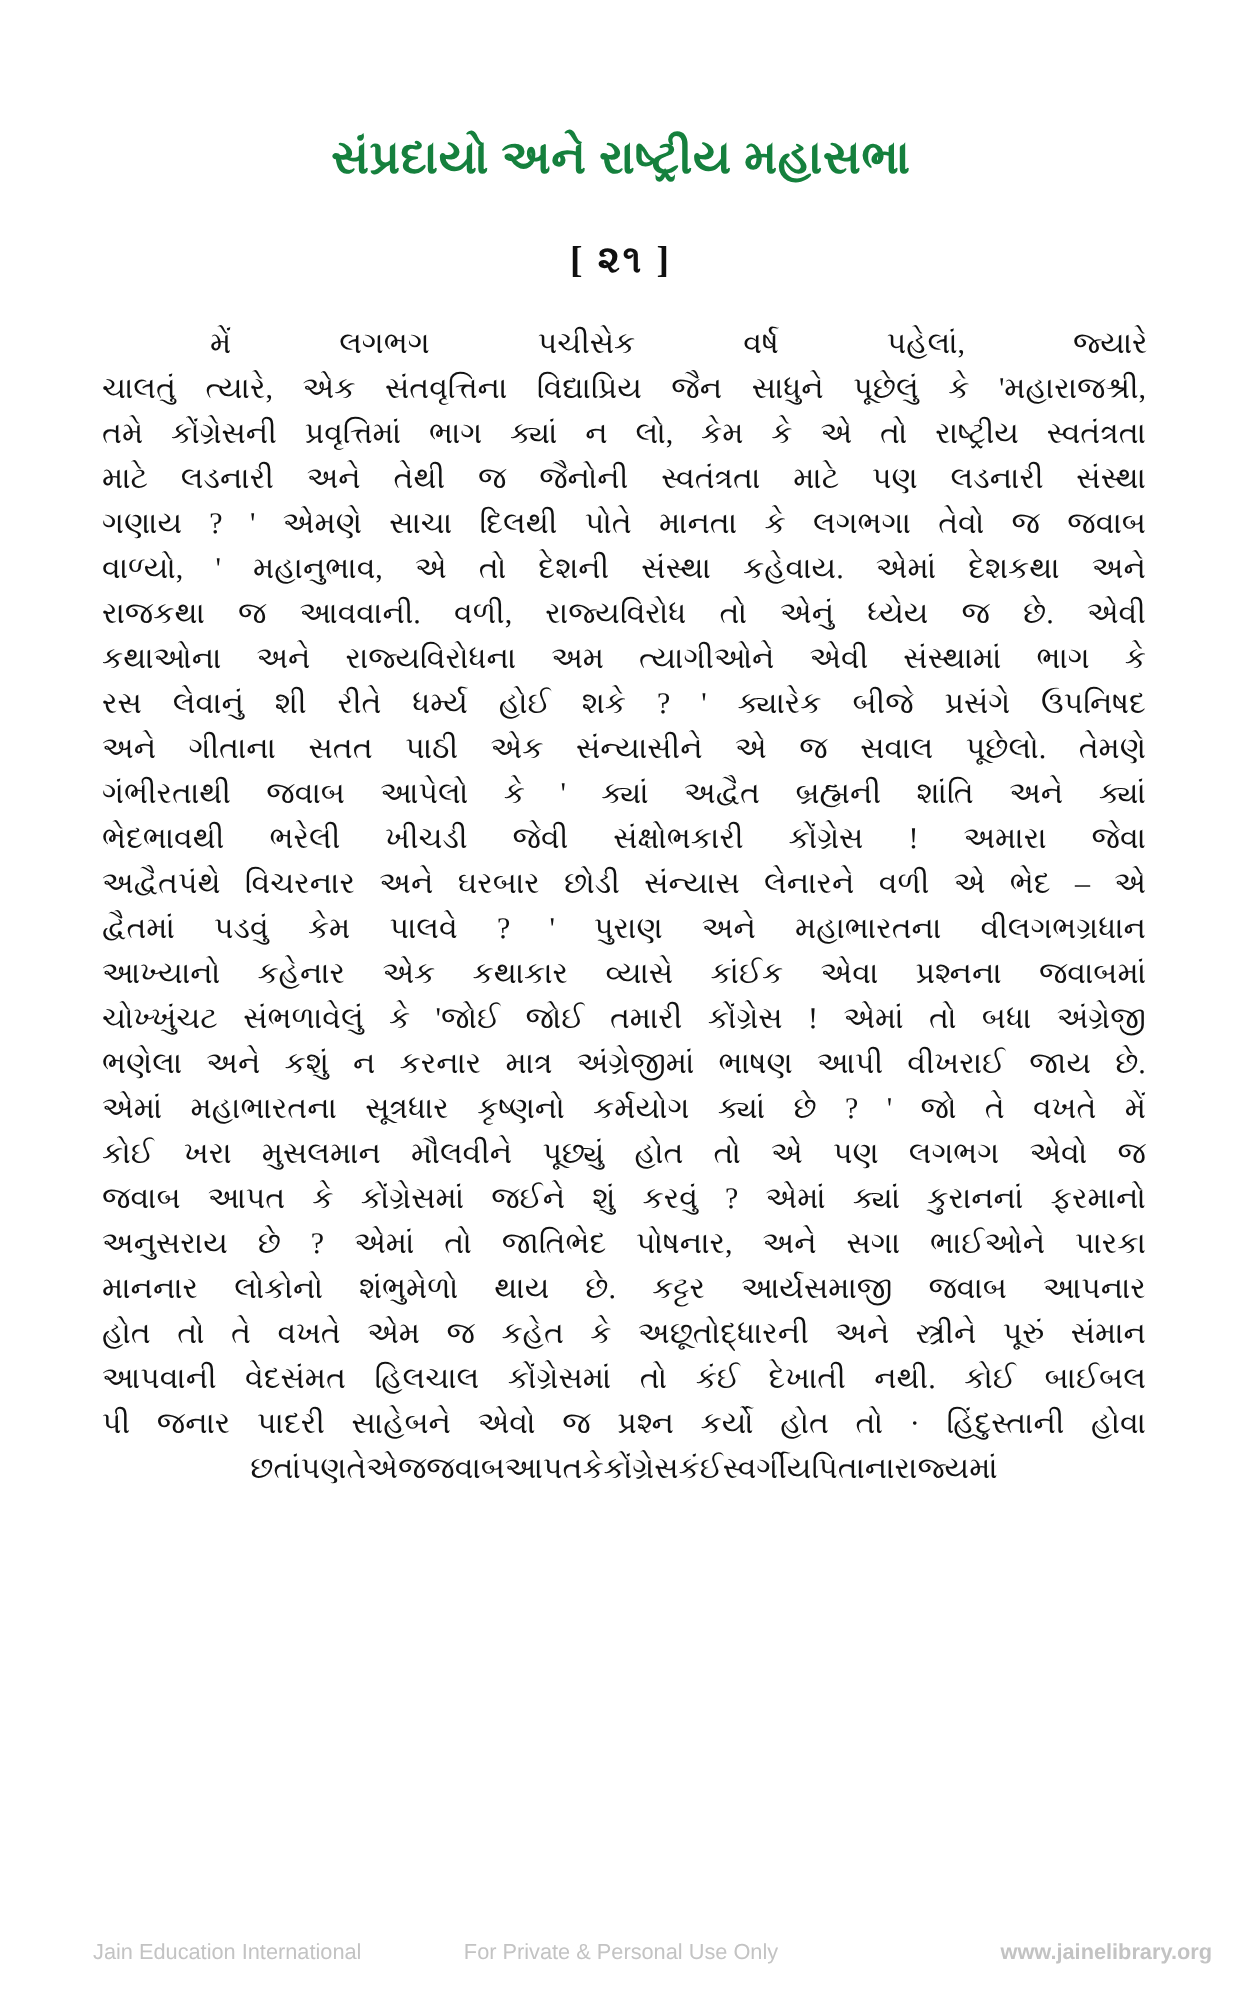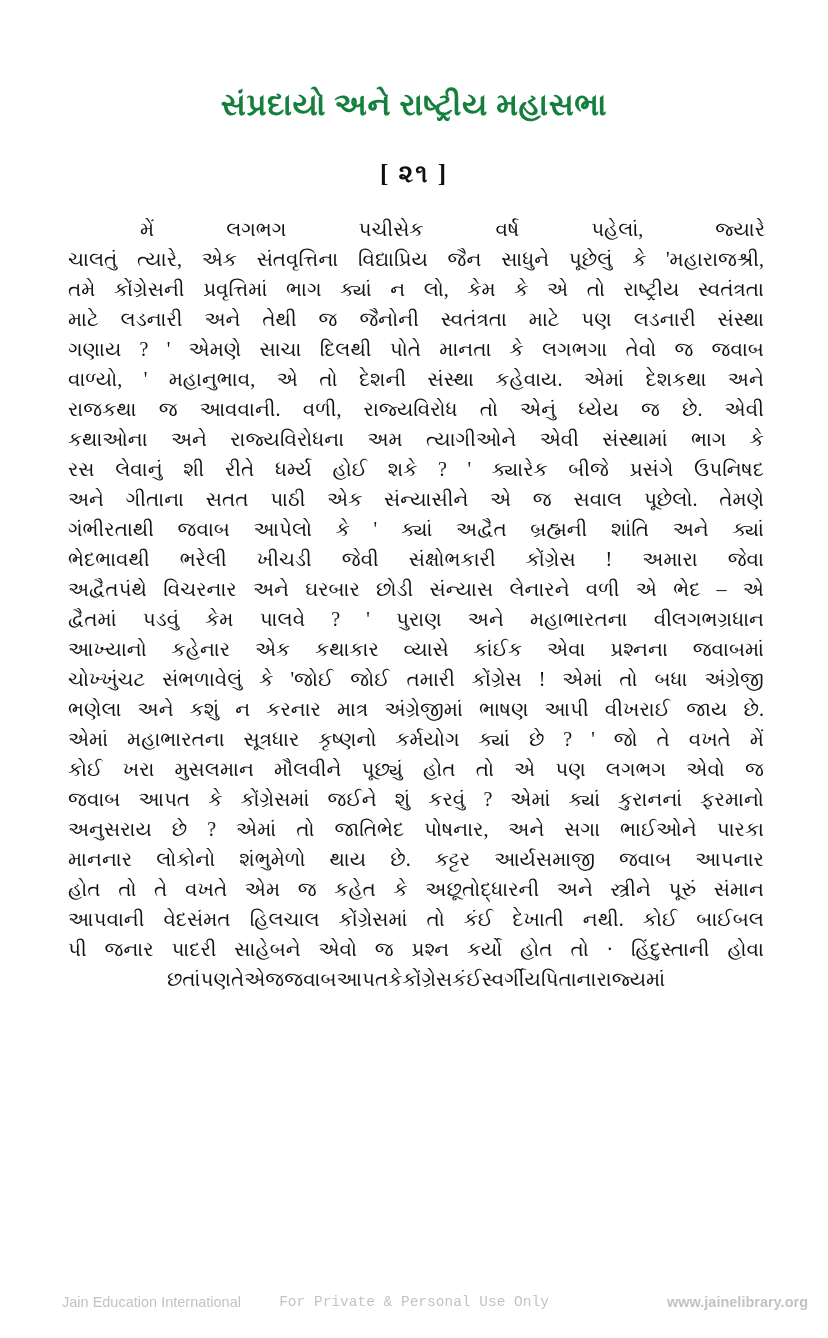--- a/index.html
+++ b/index.html
@@ -104,21 +104,21 @@
     position: absolute;
     top: 0;
     font-family: "Liberation Sans", "DejaVu Sans", sans-serif;
     font-size: 14.5px;
     color: #c3c3c3;
     white-space: nowrap;
     line-height: 20px;
   }
 
   .footer-left   { left: 18px; margin-left: 44px; }
-  .footer-center { left: 50%; transform: translateX(-50%); font-family: Liberation Mono, monospace; }
+  .footer-center { left: 50%; transform: translateX(-50%); }
   .footer-right  { right: 20px; font-weight: bold; }
 </style>
 </head>
 <body>
 
 <div class="page">
 
   <div class="heading-block">
     <h1 class="page-title">સંપ્રદાયો અને રાષ્ટ્રીય મહાસભા</h1>
     <div class="section-number">[ ૨૧ ]</div>

